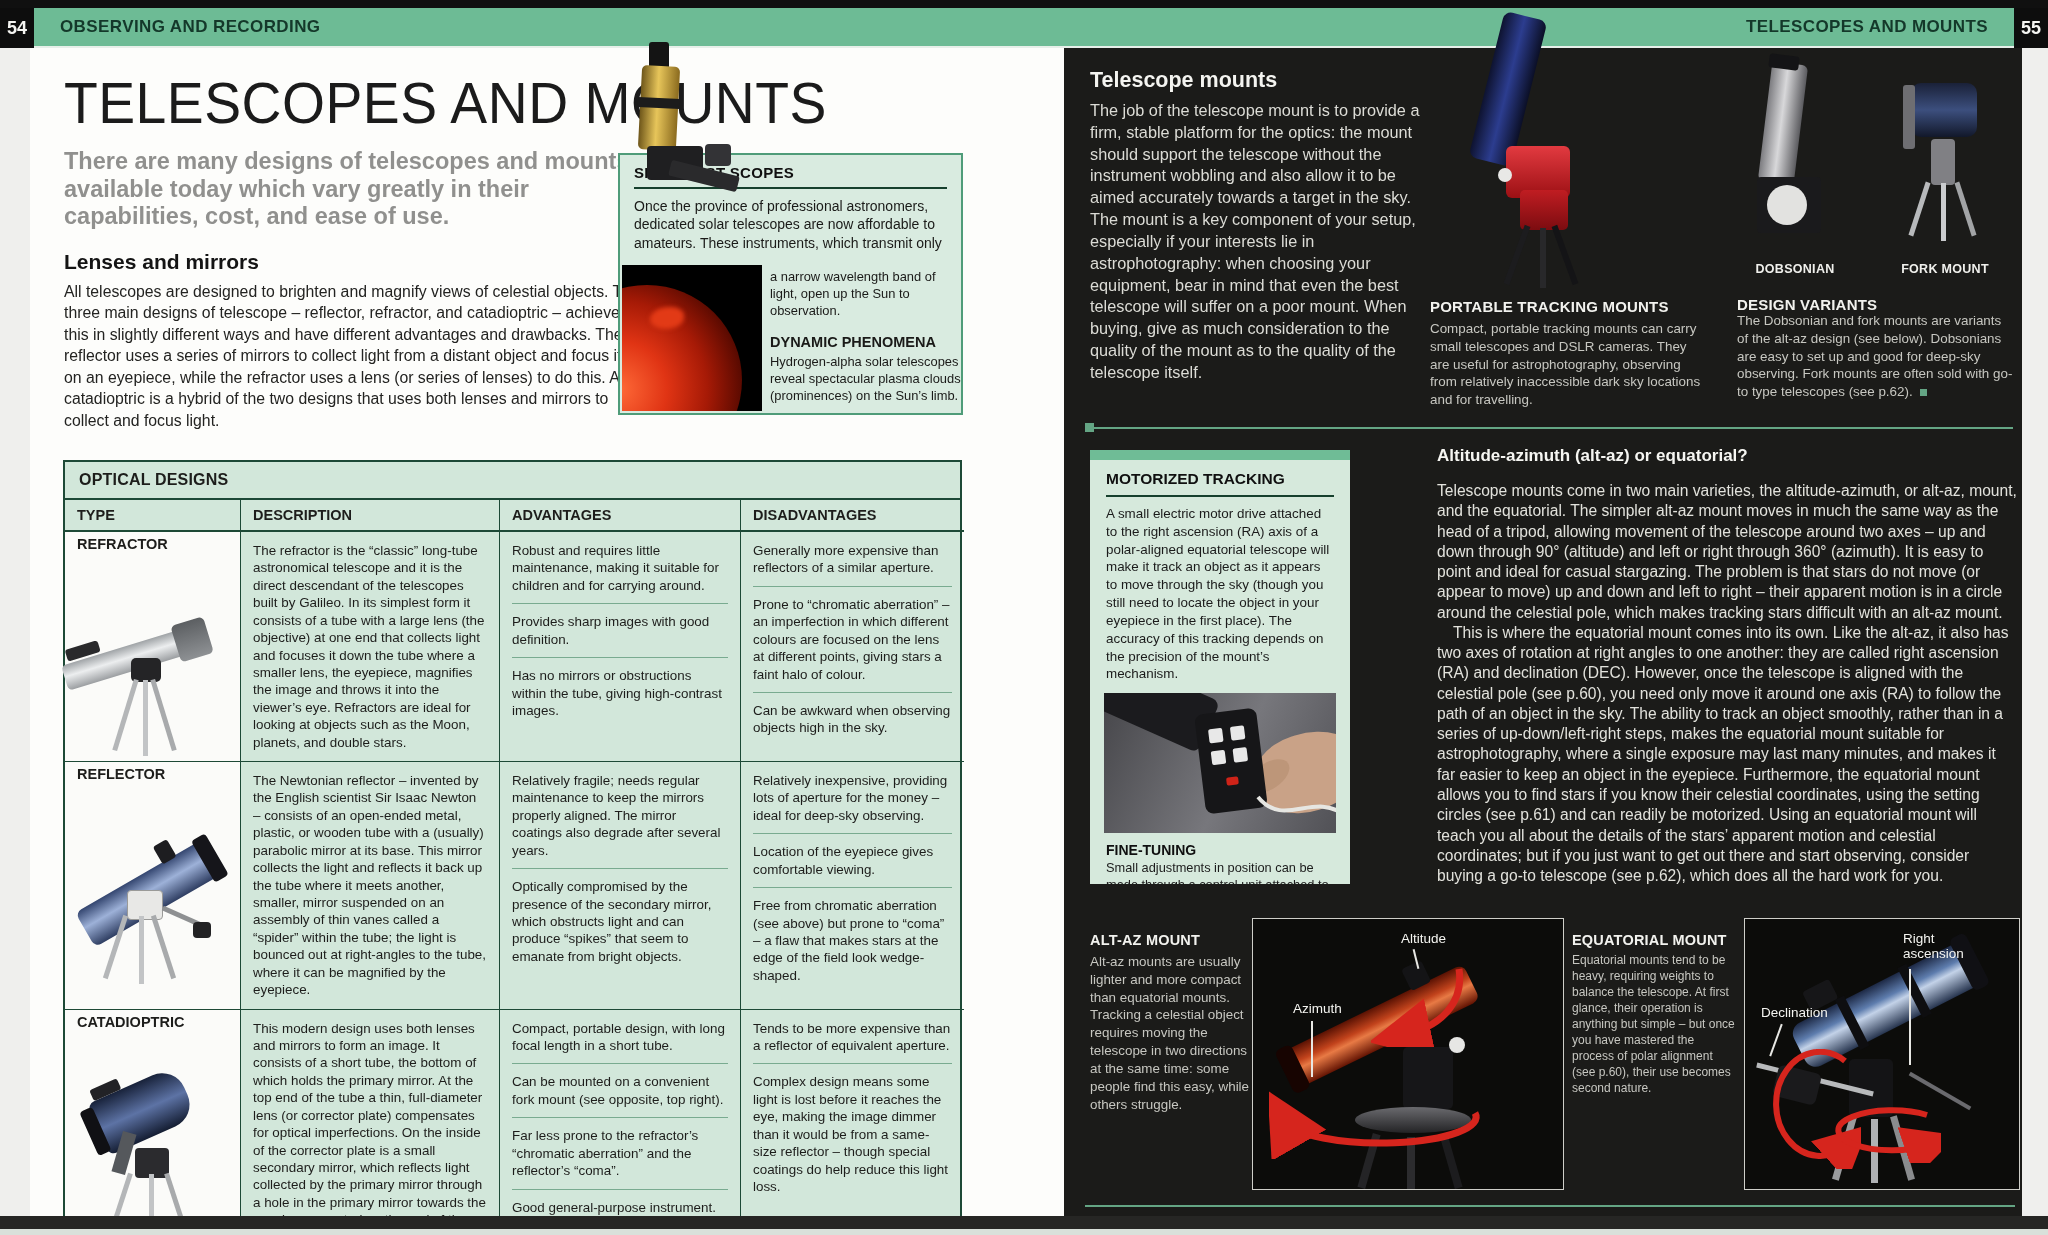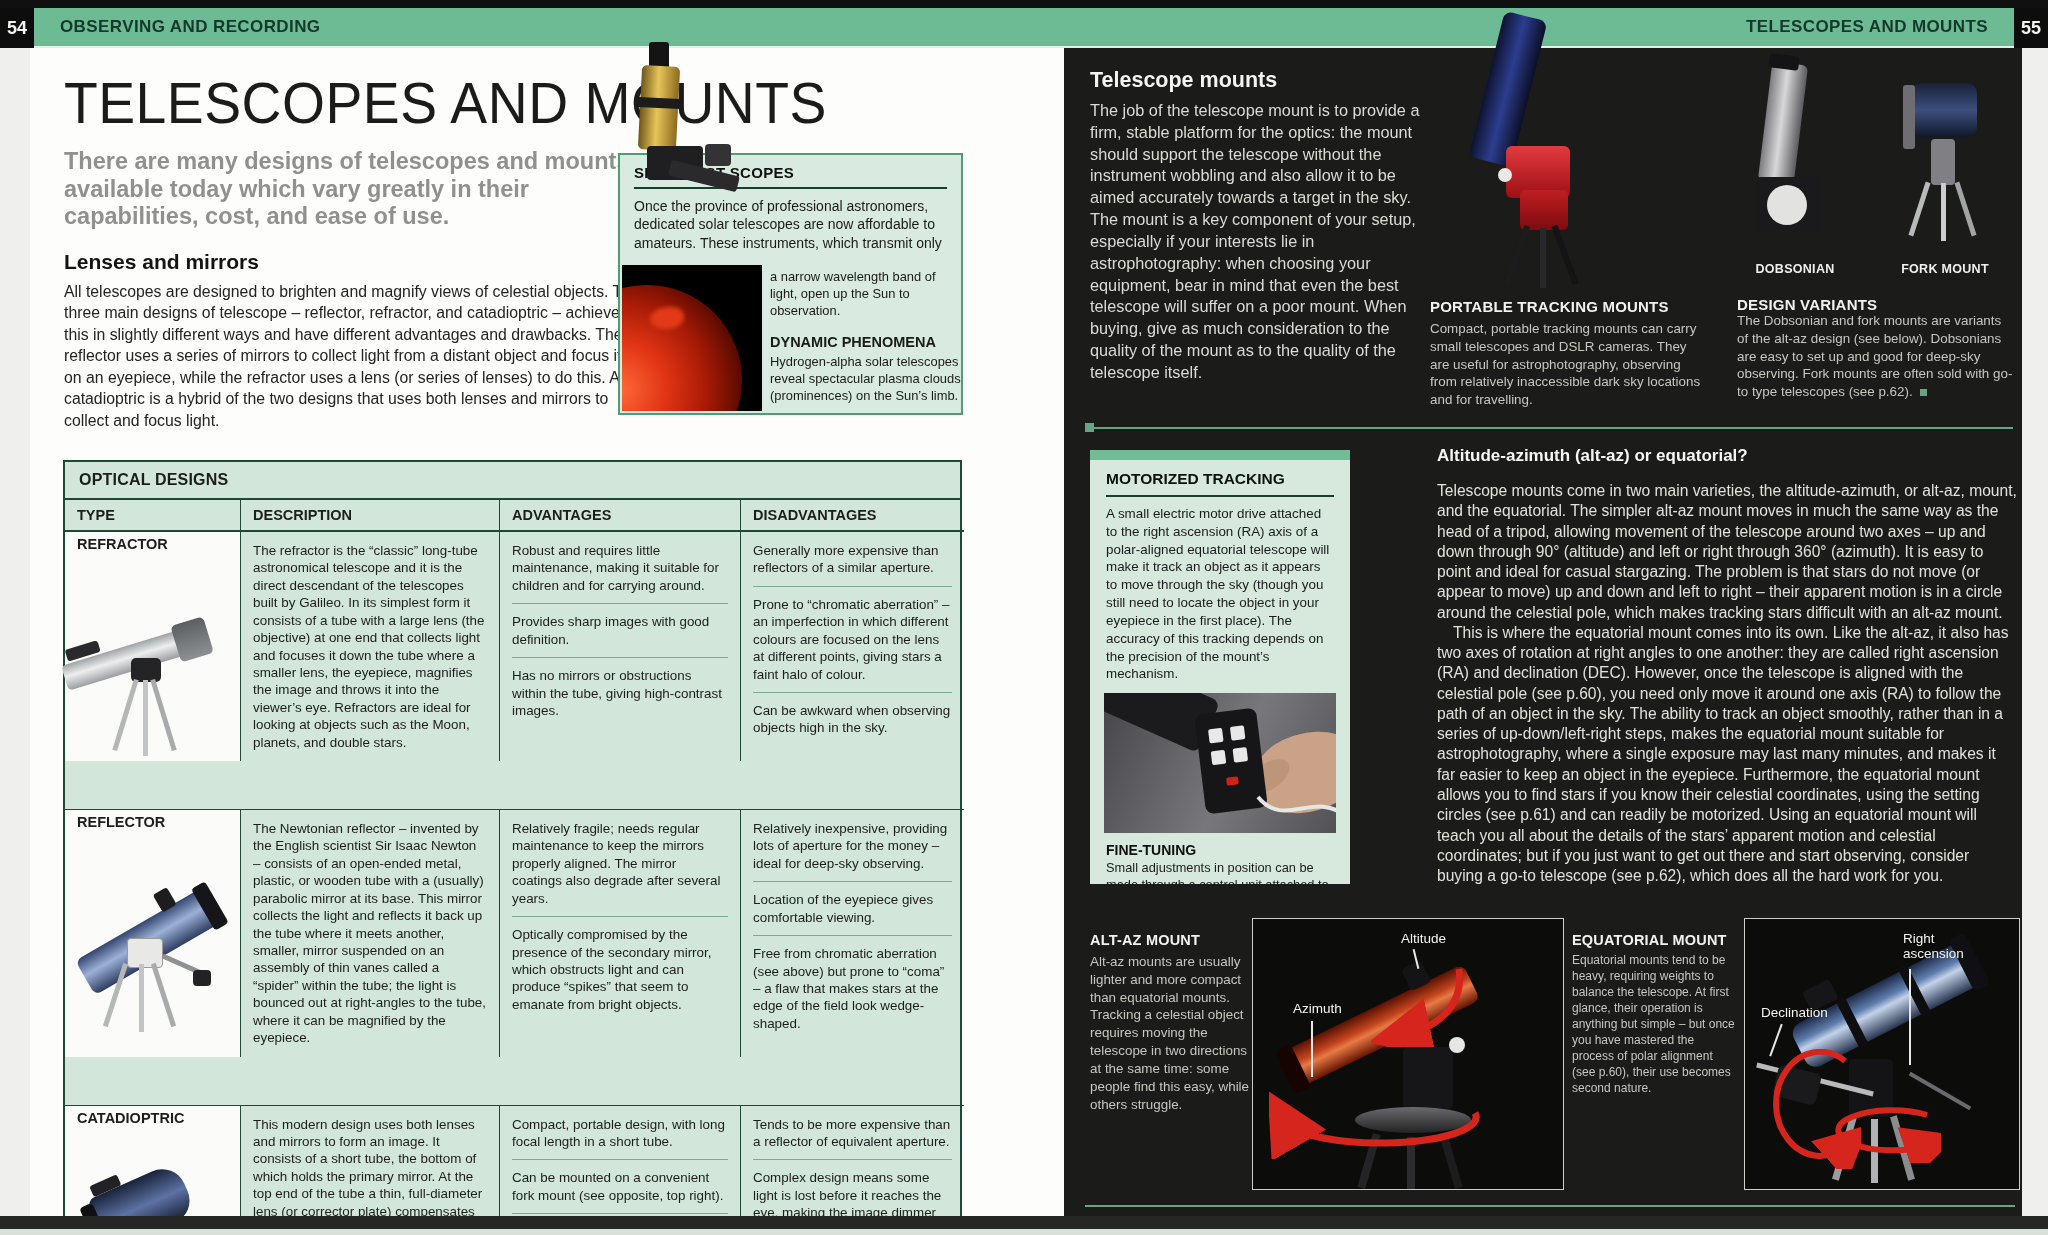--- a/index.html
+++ b/index.html
@@ -27,21 +27,21 @@
   .spec-body{font-size:14px;color:#1a1a18;line-height:1.32;padding:8px 14px 0;}
   .spec-side{position:absolute;left:150px;top:114px;width:192px;font-size:12.9px;color:#1a1a18;line-height:1.3;}
   .spec-sub{font-weight:bold;font-size:14.5px;margin:14px 0 2px;}
   
   .odt{left:63px;top:460px;width:899px;border:2px solid #1d4936;background:#d2e7da;color:#1d1d1b;box-sizing:border-box;}
   .odt-title{font-size:16px;font-weight:bold;padding:9px 14px;border-bottom:2px solid #1d4936;letter-spacing:.2px;}
   .odt-grid{display:grid;grid-template-columns:175px 259px 241px 224px;}
   .odt-grid>div{box-sizing:border-box;}
   .hcell{font-weight:bold;font-size:14.5px;padding:7px 12px;border-bottom:2px solid #1d4936;}
   .cl{border-left:1.5px solid #1d4936;}
-  .bt{border-top:1.5px solid #1d4936;margin-top:48px;}
+  .bt{border-top:1.5px solid #1d4936;}
   .cell{padding:10px 12px;font-size:13.4px;line-height:1.3;}
   .type-cell{background:#fbfbf9;position:relative;padding:0;}
   .type-label{font-weight:bold;font-size:14.5px;padding:4px 12px 2px;}
   .li+.li{border-top:1px solid #79ab90;margin-top:9px;padding-top:9px;}
   
   .w-h2{font-size:21.5px;font-weight:bold;color:#f4f4f0;}
   .w-body{font-size:16.3px;color:#dcdcd6;line-height:1.34;}
   .cap-title{font-size:15px;font-weight:bold;color:#f2f2ee;letter-spacing:.2px;}
   .cap-text{font-size:13.4px;color:#c7c7c1;line-height:1.33;}
   .photo-label{font-size:12.5px;font-weight:bold;color:#f0f0ec;letter-spacing:.3px;text-align:center;}

